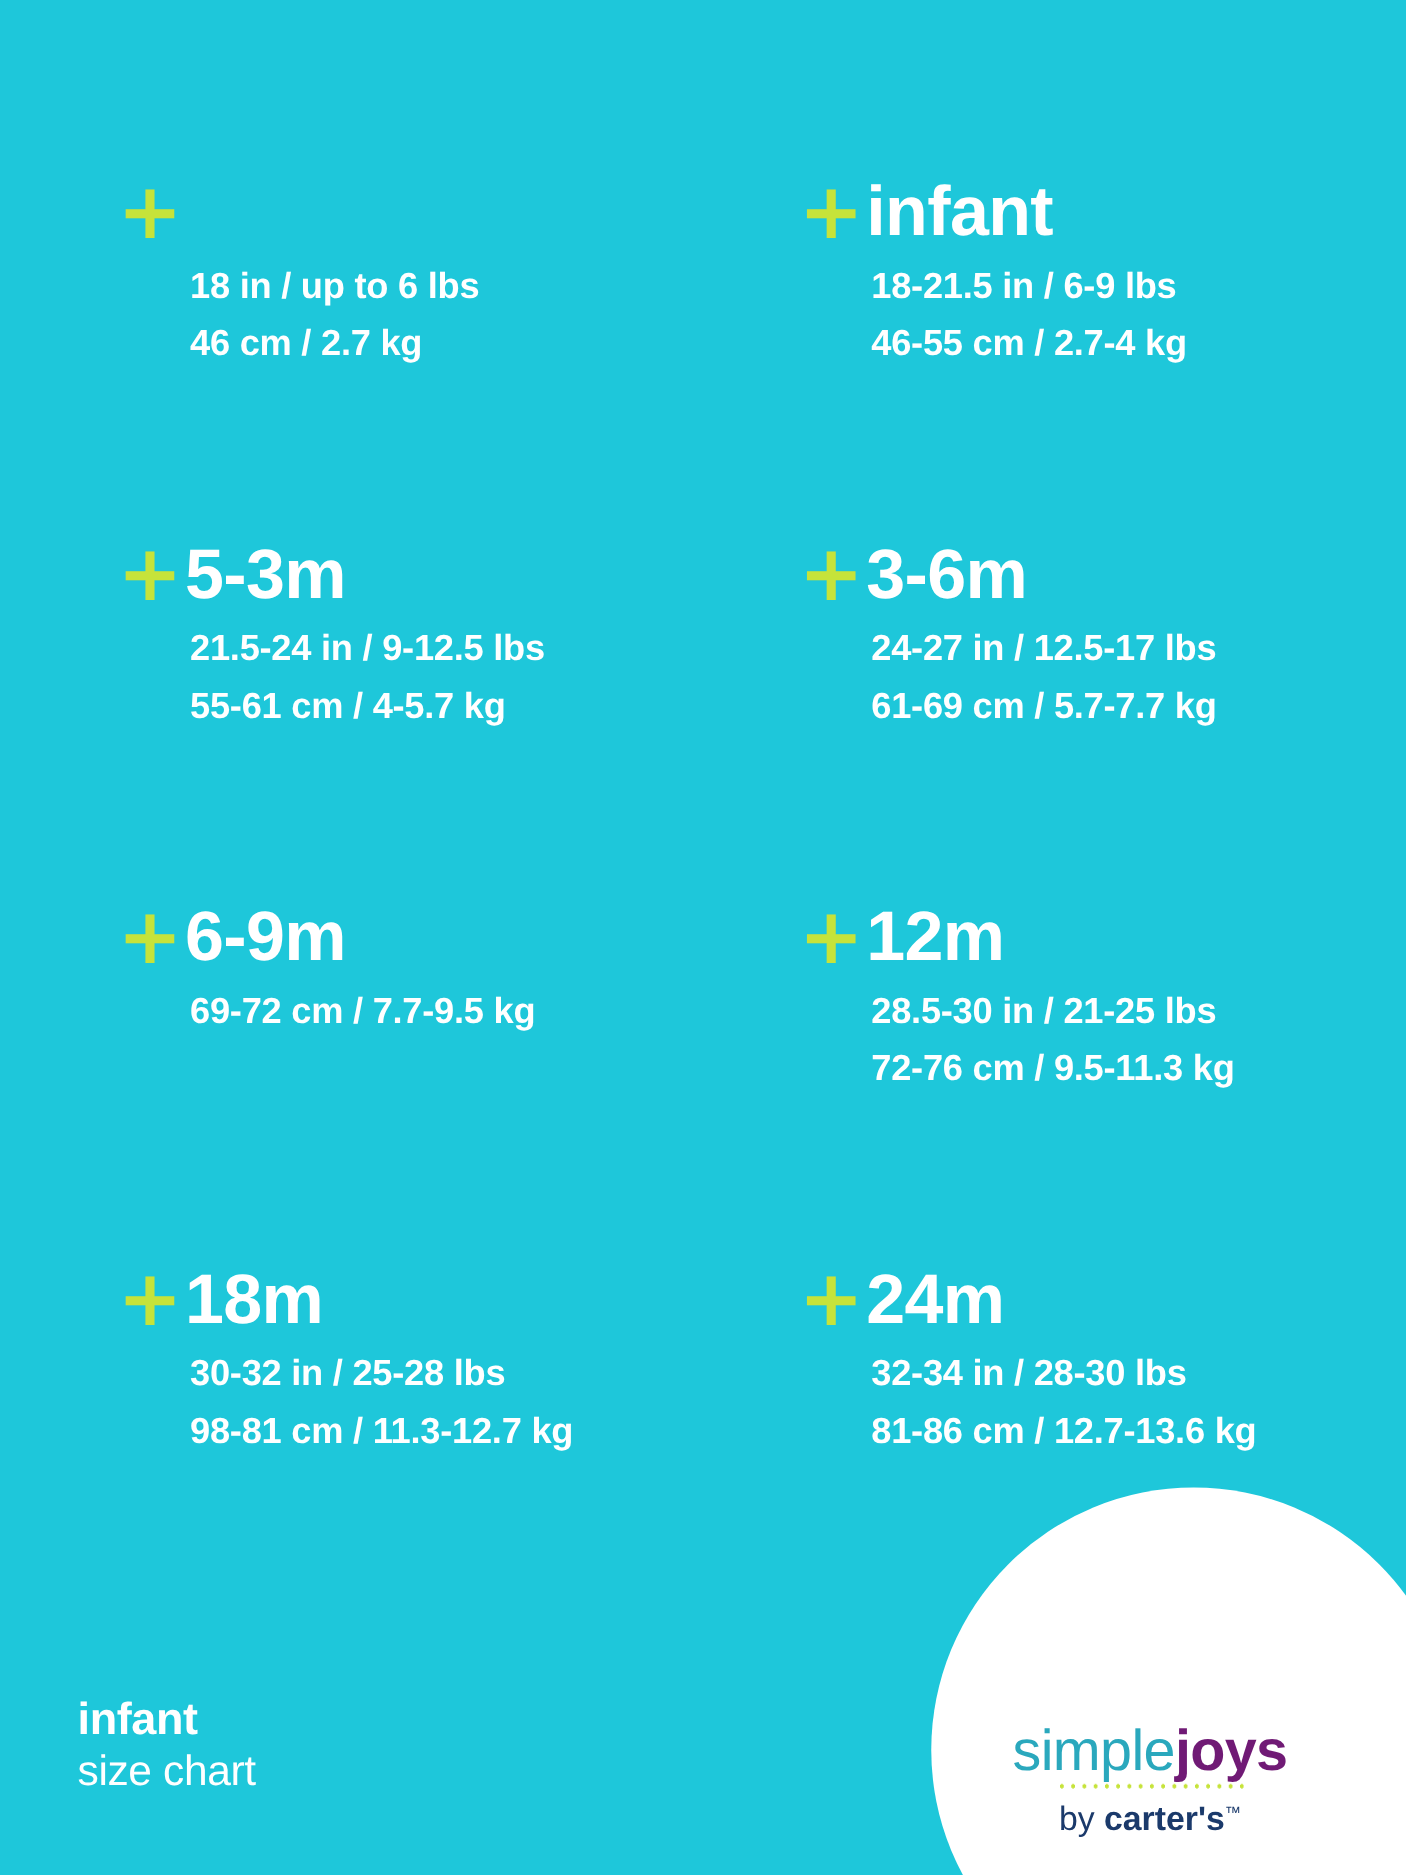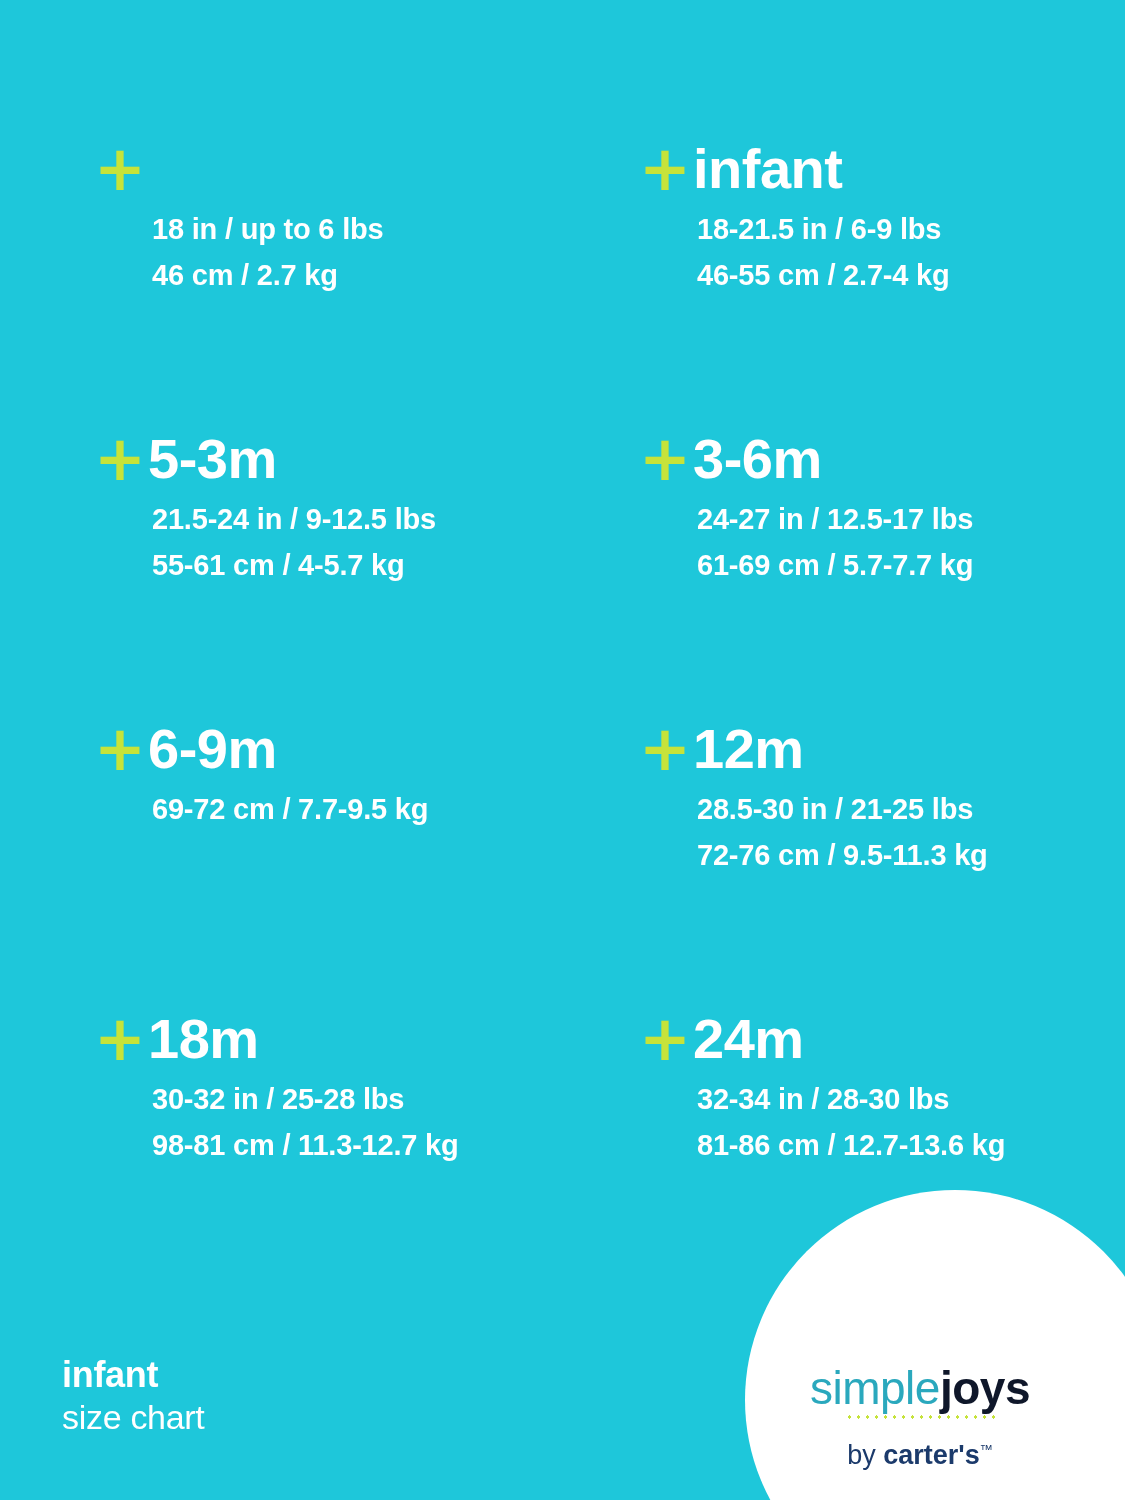--- a/index.html
+++ b/index.html
@@ -122,25 +122,25 @@
     font-size: 46px;
     line-height: 50px;
     letter-spacing: -0.5px;
     white-space: nowrap;
   }
   .logo-simple {
     color: #2aa8bd;
     font-weight: normal;
   }
   .logo-joys {
-    color: #0f172a;
+    color: #701a75;
     font-weight: bold;
   }
   .logo-bottom {
-    margin-top: 16px;
+    margin-top: 4px;
     font-size: 27px;
     line-height: 30px;
     white-space: nowrap;
   }
   .logo-by {
     color: #1b3a6b;
     font-weight: normal;
   }
   .logo-carters {
     color: #1b3a6b;

